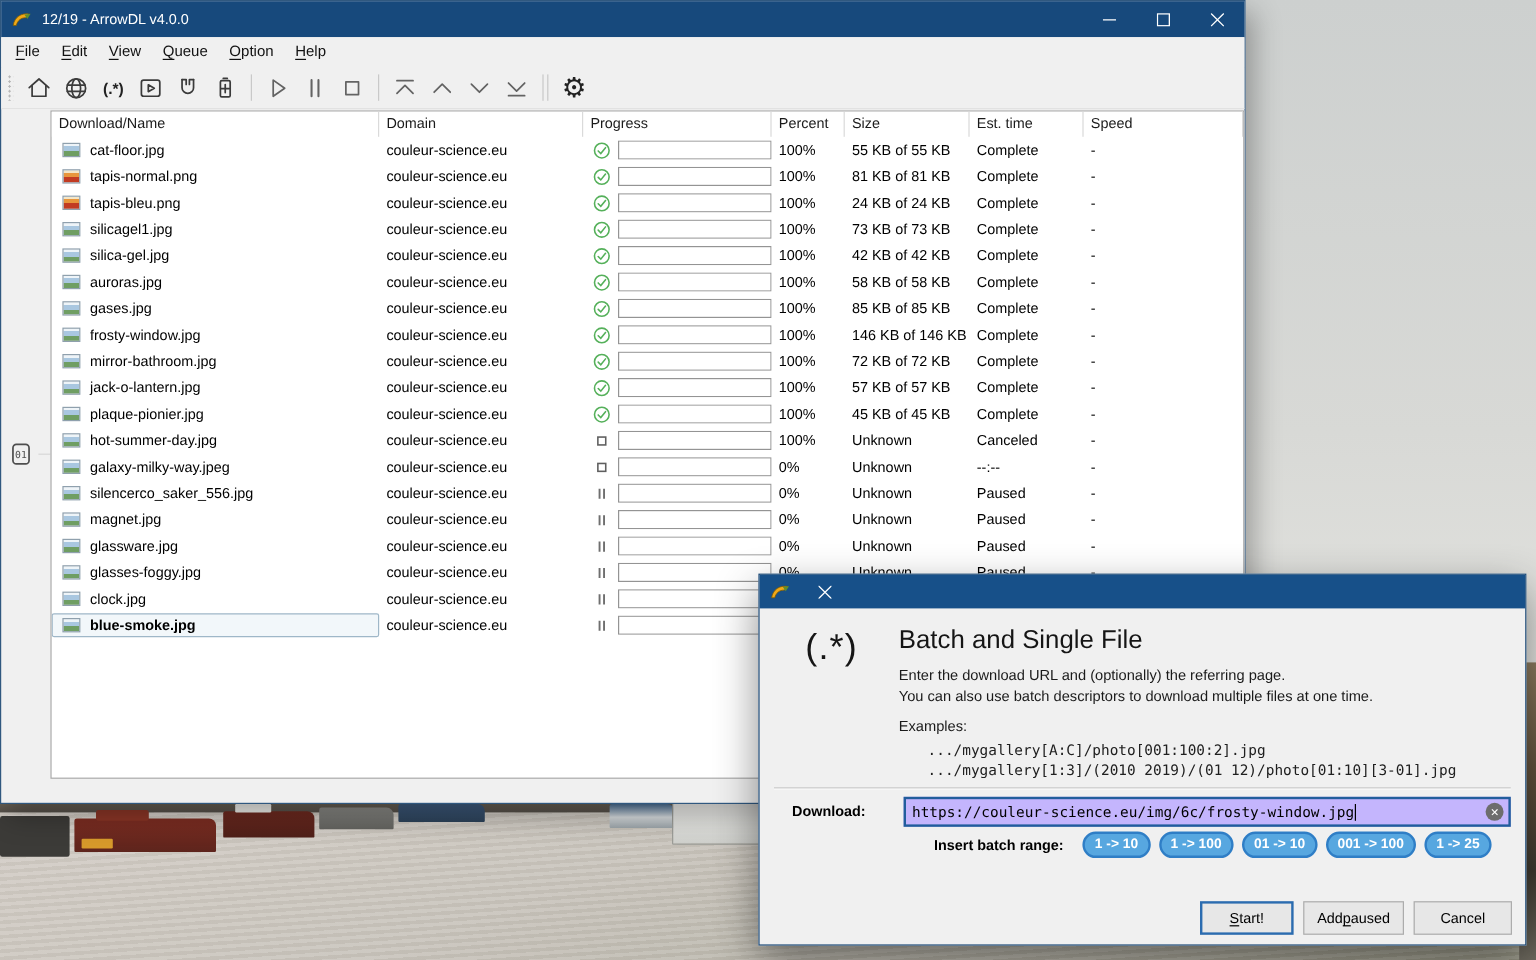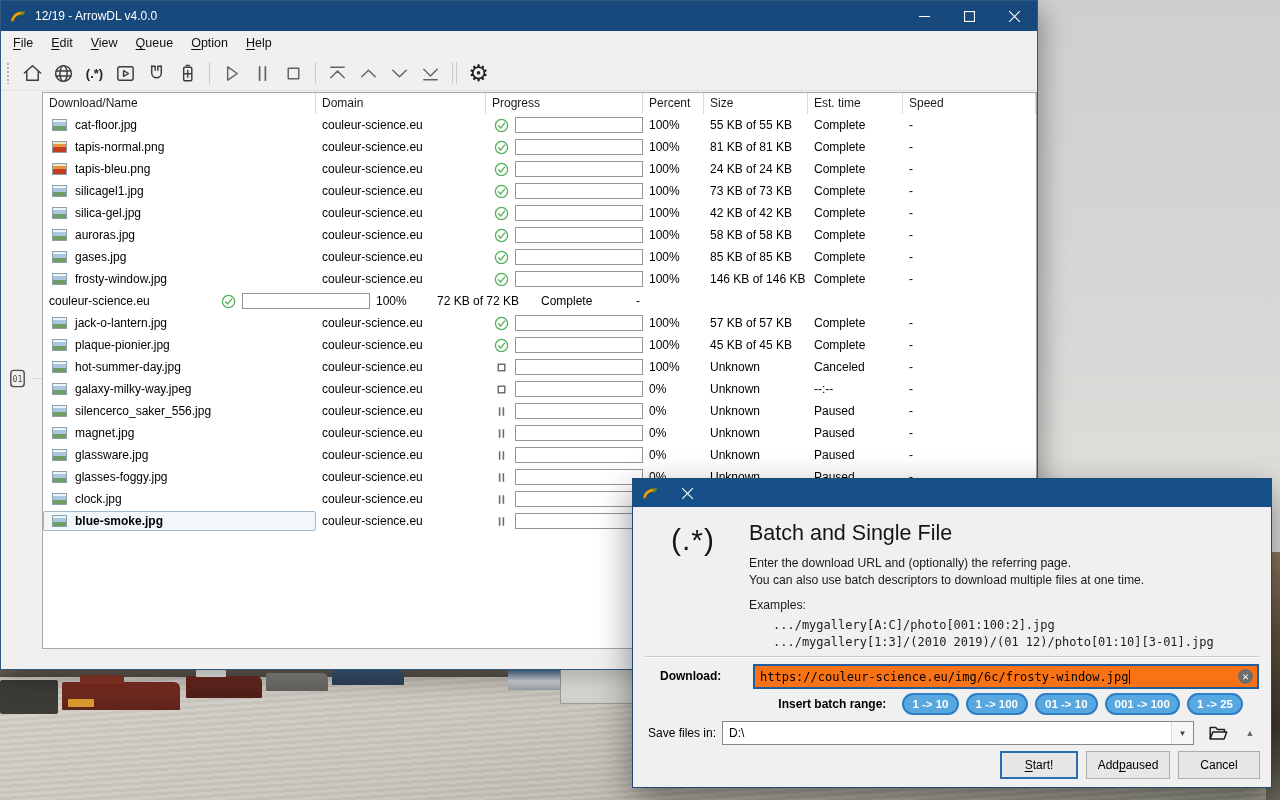--- a/index.html
+++ b/index.html
@@ -85,21 +85,21 @@
   .dialog .titlebar{height:28px;background:#175089;}
   .dlg-glyph{position:absolute;left:38px;top:44px;font-size:30px;color:#161616;letter-spacing:1px;}
   .dlg-heading{position:absolute;left:116px;top:42px;font-size:21.5px;color:#151515;}
   .dlg-desc1{position:absolute;left:116px;top:77px;font-size:12.2px;color:#1a1a1a;}
   .dlg-desc2{position:absolute;left:116px;top:94px;font-size:12.2px;color:#1a1a1a;}
   .dlg-exlabel{position:absolute;left:116px;top:119px;font-size:12.2px;color:#1a1a1a;}
   .dlg-ex{position:absolute;left:140px;font-family:"DejaVu Sans Mono","Liberation Mono",monospace;font-size:12px;color:#202020;}
   .dlg-ex.e1{top:139px;} .dlg-ex.e2{top:156px;}
   .dlg-hr{position:absolute;left:12px;right:12px;top:177px;height:1px;background:#cccccc;box-shadow:0 1px 0 #fbfbfb;}
   .dl-label{position:absolute;left:27px;top:190px;font-size:12px;font-weight:bold;color:#000;}
-  .url-input{position:absolute;left:120px;right:12px;top:185px;height:25px;border:2px solid #215d9c;background:#f97316;
+  .url-input{position:absolute;left:120px;right:12px;top:185px;height:25px;border:2px solid #215d9c;background:#c4b5fd;
              box-sizing:border-box;display:flex;align-items:center;padding:0 4px 0 5px;
              font-family:"DejaVu Sans Mono","Liberation Mono",monospace;font-size:12px;color:#000;}
   .caret{width:1px;height:14px;background:#000;margin-left:1px;flex:none;}
   .clear-btn{margin-left:auto;width:15px;height:15px;border-radius:50%;background:#6d6d6d;color:#fff;
              display:flex;align-items:center;justify-content:center;font-size:11px;line-height:1;flex:none;}
   .batch-row{position:absolute;left:15px;right:28px;top:214px;height:22px;display:flex;align-items:center;justify-content:flex-end;font-weight:bold;}
   .batch-label{font-size:12px;color:#000;margin-right:9px;}
   .pill{height:22px;line-height:19px;box-sizing:border-box;padding:0 8px;margin-left:7px;border-radius:11px;
         background:#57a7e0;border:2px solid #2f7ec6;color:#fff;font-size:11.5px;}
   .save-row{position:absolute;left:15px;right:11px;top:241px;height:26px;display:flex;align-items:center;}
@@ -498,20 +498,24 @@
               </svg>
             </span>
             <span class="bar"><span class="bar-fill green"></span></span>
           </div>
           <div class="cell" style="width: 61px;">100%</div>
           <div class="cell" style="width: 104px;">146 KB of 146 KB</div>
           <div class="cell" style="width: 95px;">Complete</div>
           <div class="cell" style="width: 133px;">-</div>
         </div>
         <div class="row">
+          <div class="cell cell-name" style="width: 273px;">
+            <span class="img-ico"></span>
+            <span>mirror-bathroom.jpg</span>
+          </div>
           <div class="cell" style="width: 170px;">couleur-science.eu</div>
           <div class="cell" style="width: 157px; display: flex; align-items: center;">
             <span class="status-ico">
               <svg viewBox="0 0 16 16" width="15" height="15">
                 <circle cx="8" cy="8" r="6.5" fill="#fff" stroke="#55b05a" stroke-width="1.4"></circle>
                 <path d="M4.8 8.3 L7.1 10.6 L11.3 5.4" fill="none" stroke="#55b05a" stroke-width="1.4" stroke-linecap="round"></path>
               </svg>
             </span>
             <span class="bar"><span class="bar-fill green"></span></span>
           </div>
@@ -749,33 +753,19 @@
     <span class="batch-label">Insert batch range:</span>
     <span id="pills" style="display:flex">
         <div class="pill">1 -&gt; 10</div>
         <div class="pill">1 -&gt; 100</div>
         <div class="pill">01 -&gt; 10</div>
         <div class="pill">001 -&gt; 100</div>
         <div class="pill">1 -&gt; 25</div>
       </span>
   </div>
 
-  <div class="save-row">
-    <span class="save-label">Save files in:</span>
-    <div class="combo">
-      <span class="combo-value">D:\</span>
-      <span class="combo-arrow">▼</span>
-    </div>
-    <div class="folder-btn">
-      <svg viewBox="0 0 24 24" fill="none" stroke="currentColor" stroke-width="1.6" stroke-linejoin="round">
-        <path d="M3.5 18.5 V6 h6 l2 2.2 H19 v2.8"></path>
-          <path d="M3.5 18.5 l2.8-7.5 H21.5 l-2.8 7.5 Z"></path>
-      </svg>
-    </div>
-    <div class="collapse-btn">▲</div>
-  </div>
 
   <div class="btn-row">
     <div class="btn default"><u>S</u>tart!</div>
     <div class="btn w84">Add <u>p</u>aused</div>
     <div class="btn w82">Cancel</div>
   </div>
 </div>
 
 </body></html>

